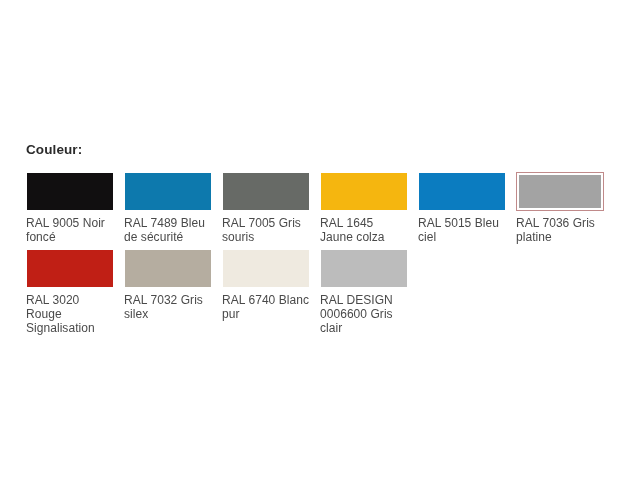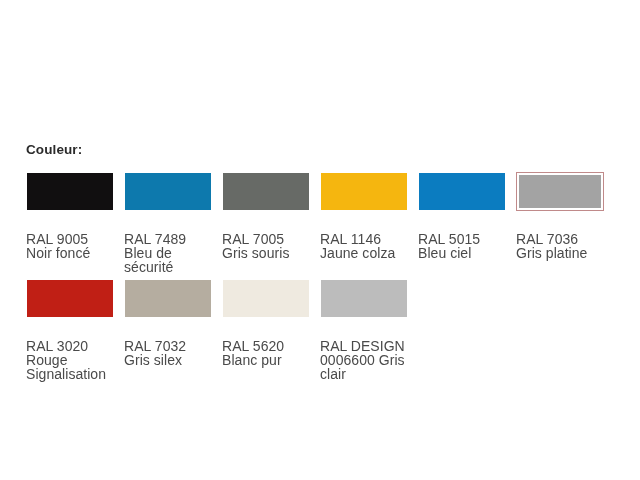--- a/index.html
+++ b/index.html
@@ -56,24 +56,24 @@
     border: 1px solid #c08a8a;
     padding: 2px;
     background: #ffffff;
   }
   .swatch-chip {
     width: 100%;
     height: 100%;
     display: block;
   }
   .swatch-label {
-    font-size: 14px;
+    font-size: 12px;
     line-height: 14px;
     color: #4a4a4a;
-    margin-top: 21px;
+    margin-top: 5px;
     word-wrap: break-word;
     letter-spacing: 0.05px;
   }
 </style>
 </head>
 <body>
 
 <div id="canvas">
 
   <div id="color-section">
@@ -97,21 +97,21 @@
         <div class="swatch-cell">
           <div class="swatch-chip-wrap">
             <div class="swatch-chip" style="background: rgb(103, 106, 102);"></div>
           </div>
           <div class="swatch-label">RAL 7005 Gris souris</div>
         </div>
         <div class="swatch-cell">
           <div class="swatch-chip-wrap">
             <div class="swatch-chip" style="background: rgb(245, 182, 15);"></div>
           </div>
-          <div class="swatch-label">RAL 1146 Jaune colza</div>
+          <div class="swatch-label">RAL 1645 Jaune colza</div>
         </div>
         <div class="swatch-cell">
           <div class="swatch-chip-wrap">
             <div class="swatch-chip" style="background: rgb(11, 124, 192);"></div>
           </div>
           <div class="swatch-label">RAL 5015 Bleu ciel</div>
         </div>
         <div class="swatch-cell selected">
           <div class="swatch-chip-wrap">
             <div class="swatch-chip" style="background: rgb(163, 163, 163);"></div>
@@ -127,21 +127,21 @@
         <div class="swatch-cell">
           <div class="swatch-chip-wrap">
             <div class="swatch-chip" style="background: rgb(181, 173, 160);"></div>
           </div>
           <div class="swatch-label">RAL 7032 Gris silex</div>
         </div>
         <div class="swatch-cell">
           <div class="swatch-chip-wrap">
             <div class="swatch-chip" style="background: rgb(239, 234, 224);"></div>
           </div>
-          <div class="swatch-label">RAL 5620 Blanc pur</div>
+          <div class="swatch-label">RAL 6740 Blanc pur</div>
         </div>
         <div class="swatch-cell">
           <div class="swatch-chip-wrap">
             <div class="swatch-chip" style="background: rgb(188, 188, 188);"></div>
           </div>
           <div class="swatch-label">RAL DESIGN 0006600 Gris clair</div>
         </div>
       </div>
 
   </div>

